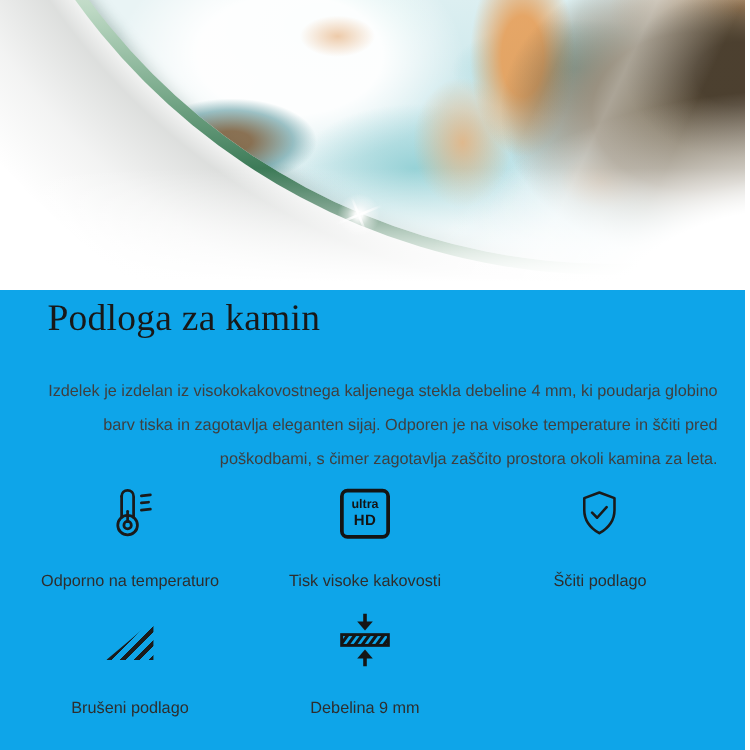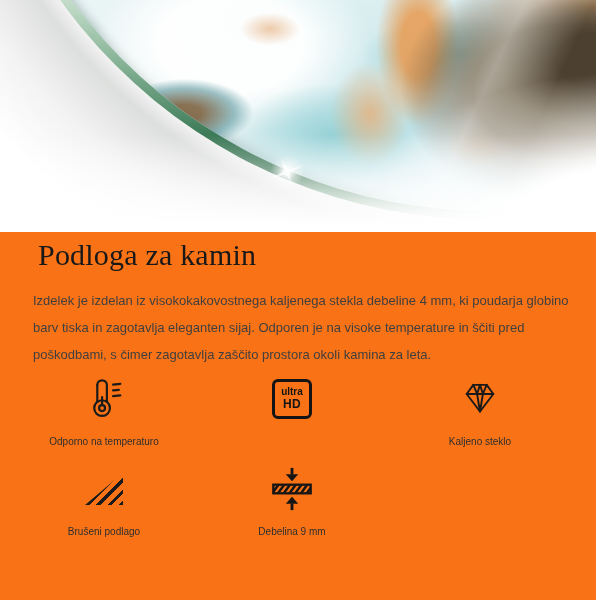--- a/index.html
+++ b/index.html
@@ -1,19 +1,19 @@
 <!DOCTYPE html>
 <html><head>
 <meta charset="utf-8">
 <style>
   * { margin:0; padding:0; box-sizing:border-box; }
   html,body { background:#fff; }
   .page {
     position:relative; width:596px; height:600px; overflow:hidden;
-    background:#f97316; font-family:"Liberation Sans", sans-serif; color:#222;
+    background:#0ea5e9; font-family:"Liberation Sans", sans-serif; color:#222;
   }
 
   
   .hero { position:relative; width:600px; height:232px; background:#fff; }
   
   .hero-shadow {
     position:absolute; inset:0; z-index:0;
     background: radial-gradient(circle 700px at 489px -308px,
       rgba(0,0,0,0) 516px, rgba(66,76,68,0.18) 545px,
       rgba(80,88,82,0.07) 600px, rgba(0,0,0,0) 658px);
@@ -73,32 +73,32 @@
   }
 
   
   .title {
     margin-top:4px; padding:0 24px 0 38px;
     font-family:"Liberation Serif", serif; font-weight:400;
     font-size:30px; line-height:37px; color:#181818; letter-spacing:0.2px;
   }
   .title span { display:block; }
   .description {
-    margin-top:14px; padding:0 26px 0 33px; width:600px;
-    font-size:13px; line-height:27px; color:#3f3f3f;
+    margin-top:26px; padding:0 26px 0 33px; width:600px;
+    font-size:13px; line-height:27px; color:#3f3f3f;text-align:right;
   }
 
   
   .features {
     display:grid; grid-template-columns:repeat(3,188px);
     margin:8px 0 0 10px; row-gap:16px; justify-items:center;
   }
   .feature { display:flex; flex-direction:column; align-items:center; }
   .icon-box { height:46px; display:flex; align-items:center; justify-content:center; color:#1a1a1a; }
-  .feature-label { margin-top:12px; font-size:10px; line-height:16px; color:#2e2e2e; white-space:nowrap; }
+  .feature-label { margin-top:23px; font-size:13px; line-height:16px; color:#2e2e2e; white-space:nowrap; }
   svg.ic { stroke:#1a1a1a; fill:none; stroke-width:2.3; stroke-linecap:round; stroke-linejoin:round; }
 
   .uhd-badge {
     width:40px; height:40px; border:3px solid #141414; border-radius:6px;
     display:flex; flex-direction:column; align-items:center; justify-content:center;
     font-weight:700; color:#141414;
   }
   .uhd-top { font-size:10px; line-height:10px; letter-spacing:0; }
   .uhd-bottom { font-size:12px; line-height:15px; letter-spacing:0.3px; }
 
@@ -148,36 +148,33 @@
       <div class="feature-label">Odporno na temperaturo</div>
     </div>
 
     <div class="feature">
       <div class="icon-box">
         <div class="uhd-badge">
           <span class="uhd-top">ultra</span>
           <span class="uhd-bottom">HD</span>
         </div>
       </div>
-    </div>
-
-
-    <div class="feature">
-      <div class="icon-box">
-        <svg class="ic" width="40" height="40" viewBox="0 0 48 48">
-          <path d="M8 18 L16 7 L32 7 L40 18 L24 39 Z"></path>
-          <path d="M8 18 L40 18"></path>
-          <path d="M16 7 L20.5 18 L24 39"></path>
-          <path d="M32 7 L27.5 18 L24 39"></path>
-          <path d="M24 7 L20.5 18"></path>
-          <path d="M24 7 L27.5 18"></path>
+      <div class="feature-label">Tisk visoke kakovosti</div>
+    </div>
+
+    <div class="feature">
+      <div class="icon-box">
+        <svg class="ic" width="43" height="43" viewBox="0 0 48 48">
+          <path d="M24 4.5 L37.5 9.5 L37.5 20 C37.5 29.5 31.5 36.5 24 40.8 C16.5 36.5 10.5 29.5 10.5 20 L10.5 9.5 Z"></path>
+          <path d="M17.5 22.5 L22 27 L30.5 17.5"></path>
         </svg>
       </div>
-      <div class="feature-label">Kaljeno steklo</div>
-    </div>
+      <div class="feature-label">Ščiti podlago</div>
+    </div>
+
 
     <div class="feature">
       <div class="icon-box">
         <div class="tri-hatch"></div>
       </div>
       <div class="feature-label">Brušeni podlago</div>
     </div>
 
     <div class="feature">
       <div class="icon-box">

